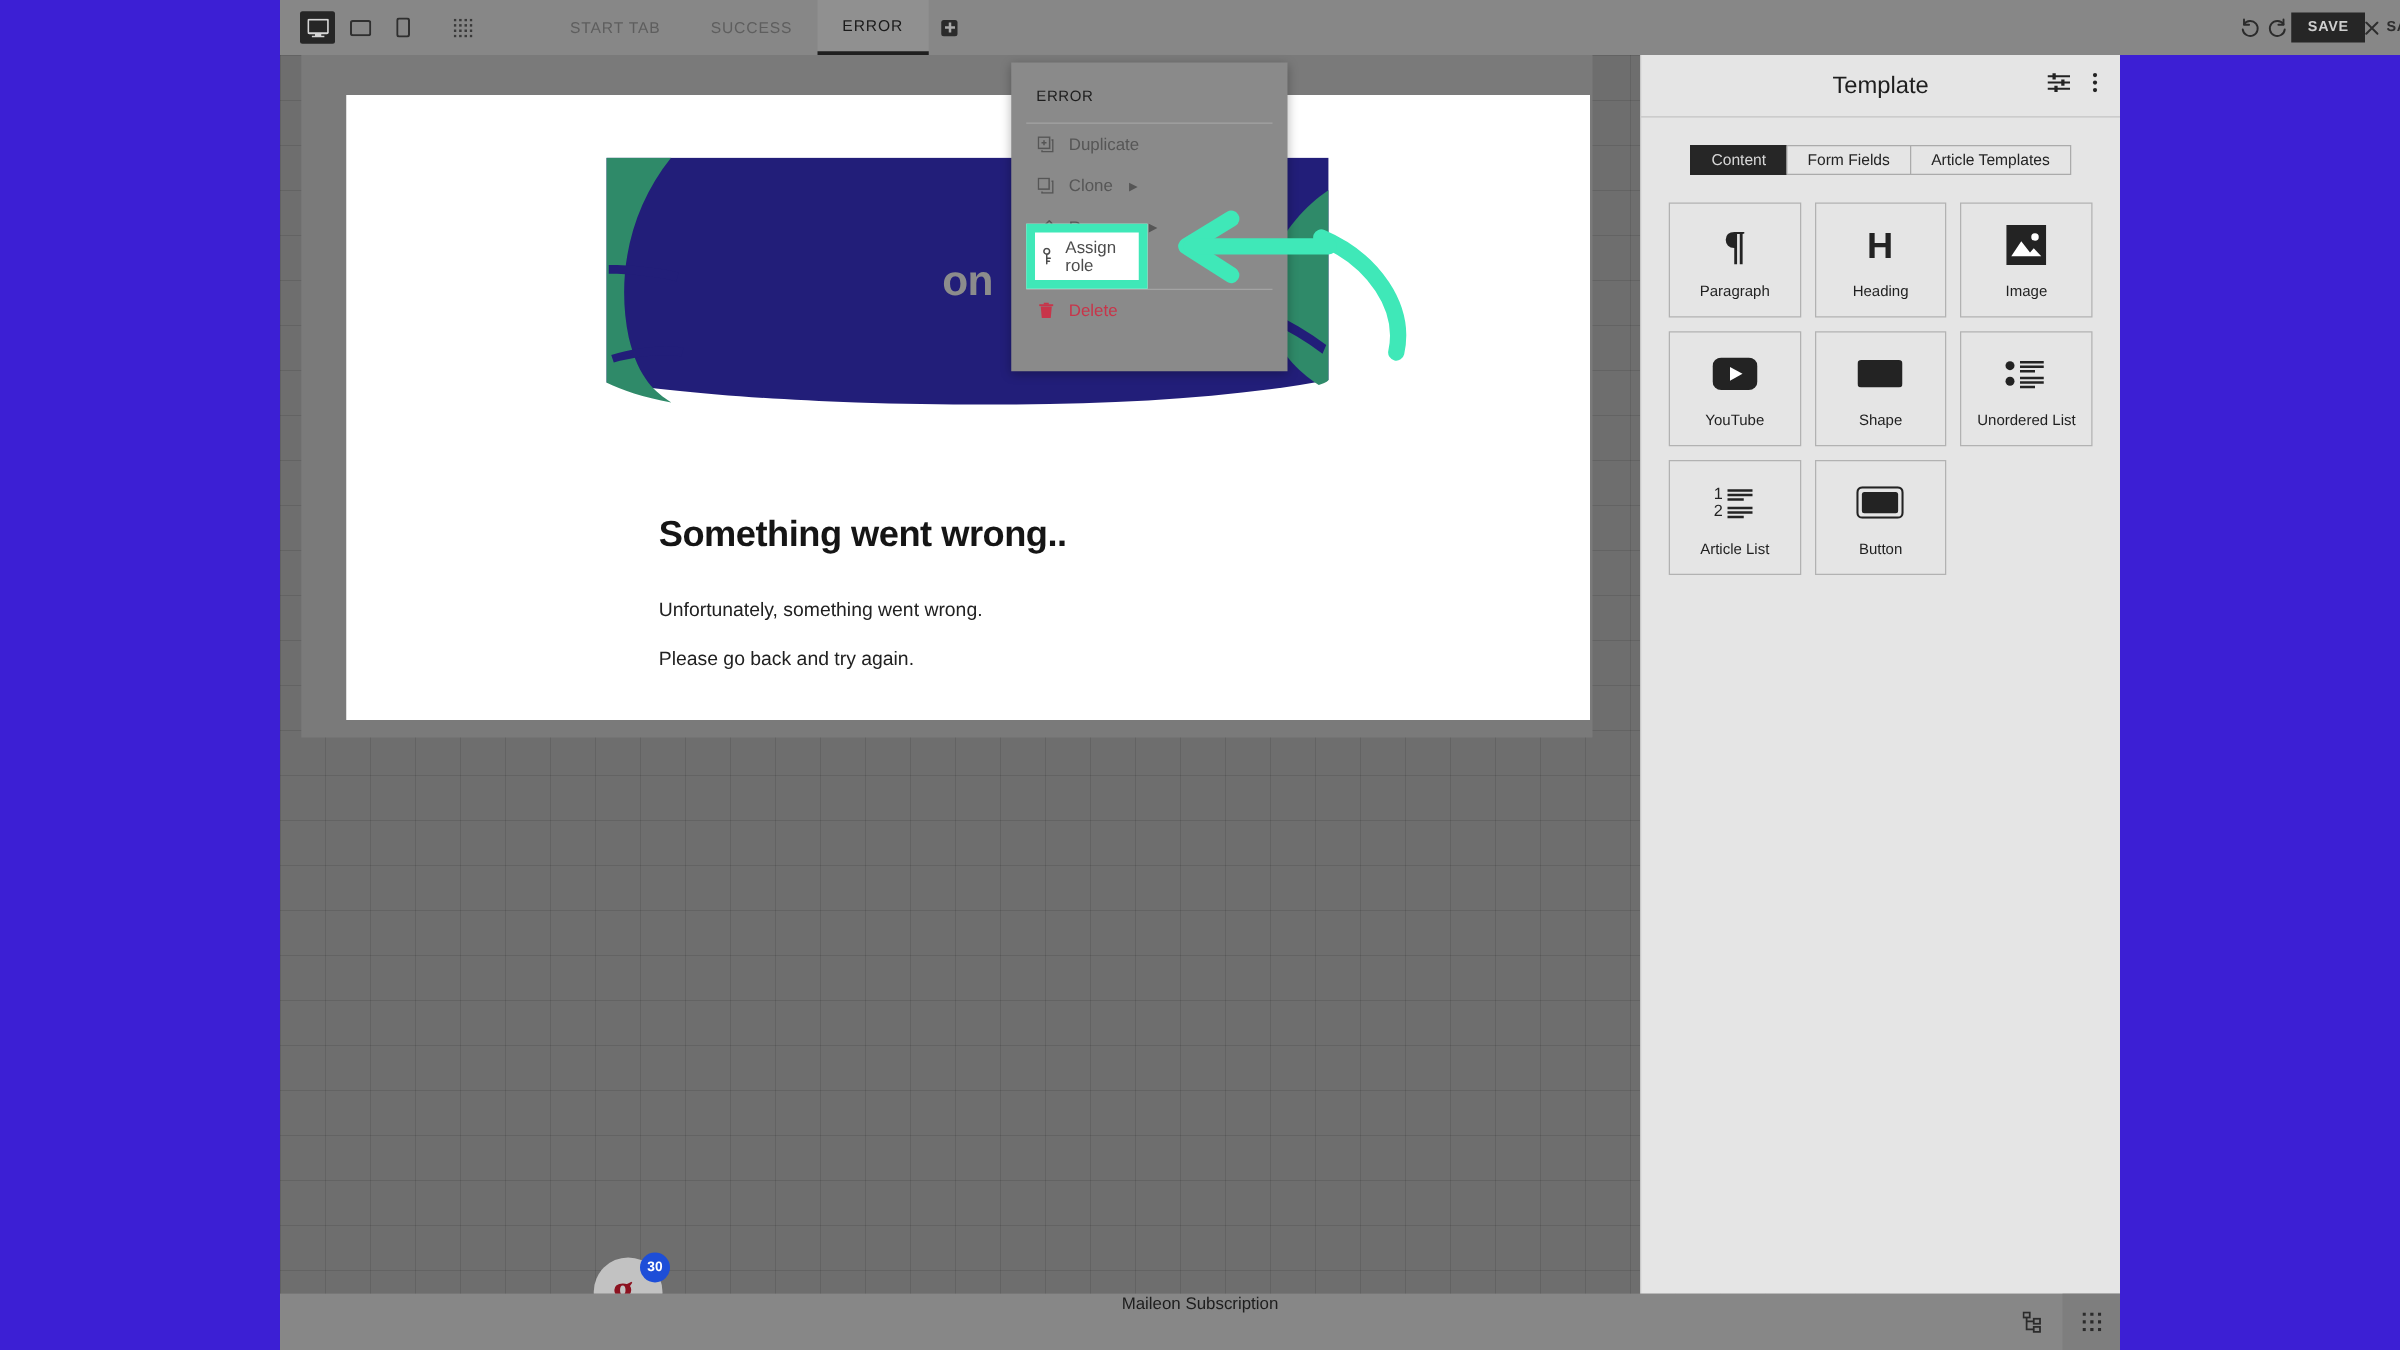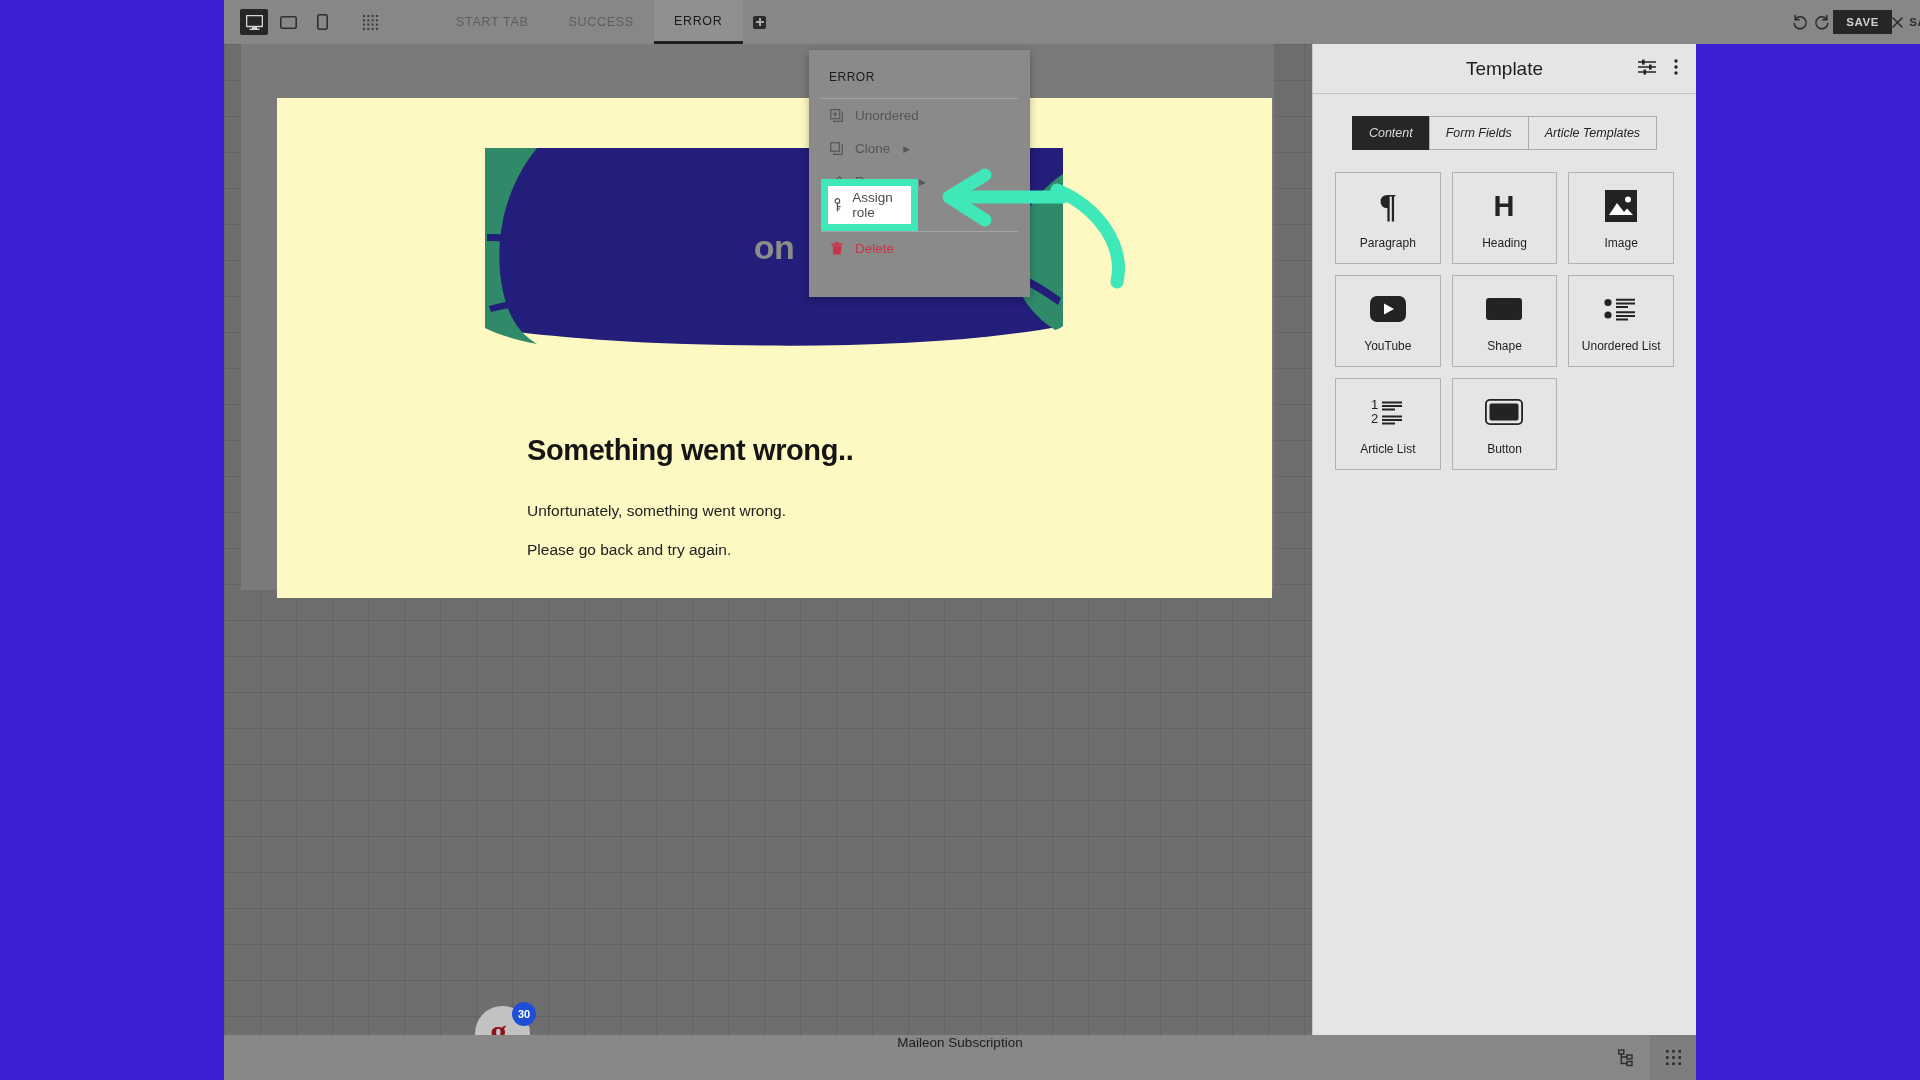--- a/index.html
+++ b/index.html
@@ -71,22 +71,22 @@
       linear-gradient(to right, rgba(0,0,0,.10) 1px, transparent 1px) 0 0 / 36px 36px,
       linear-gradient(to bottom, rgba(0,0,0,.10) 1px, transparent 1px) 0 0 / 36px 36px,
       #6e6e6e;
     overflow: hidden;
   }
   .page-frame {
     position: absolute; left: 17px; top: 0px; width: 1033px; height: 546px;
     background: #7a7a7a;
   }
   .email-body {
-    position: absolute; left: 36px; top: 54px; width: 995px; height: 500px;
-    background: #fef9c3;
+    position: absolute; left: 36px; top: 32px; width: 995px; height: 500px;
+    background: #ffffff;
   }
 
   
   .hero {
     position: absolute; left: 208px; top: 50px; width: 578px; height: 198px;
     overflow: hidden;
   }
   .hero svg { display: block; }
   .hero-title {
     position: absolute; left: 0; top: 0; width: 578px; height: 198px;
@@ -158,23 +158,23 @@
     height: 50px; display: flex; align-items: center; justify-content: center;
     position: relative; border-bottom: 1px solid rgba(0,0,0,.14);
   }
   .rpanel-head .title { font-size: 19px; color: #1e1e1e; }
   .rpanel-head .acts { position: absolute; right: 18px; display: flex; align-items: center; gap: 18px; }
 
   .seg {
     display: flex; justify-content: center; margin-top: 22px;
   }
   .seg-btn {
-    height: 24px; padding: 16px 16px; display: flex; align-items: center; justify-content: center;
+    height: 24px; padding: 6px 16px; display: flex; align-items: center; justify-content: center;
     font-size: 12.5px; color: #242424; border: 1px solid rgba(0,0,0,.25);
-    border-right: none; background: transparent; font-style: italic;
+    border-right: none; background: transparent;
   }
   .seg-btn:last-child { border-right: 1px solid rgba(0,0,0,.25); }
   .seg-btn.active { background: #262626; color: #d8d8d8; border-color: #262626; }
 
   .blocks {
     margin: 22px 22px 0 22px;
     display: grid; grid-template-columns: repeat(3, 1fr); gap: 11px;
   }
   .block {
     height: 92px; border: 1px solid rgba(0,0,0,.22);
@@ -321,21 +321,21 @@
       <div class="ctx-sep"></div>
 
       <div class="ctx-item">
         <span class="mi">
           <svg width="13" height="13" viewBox="0 0 13 13">
             <rect x="0.7" y="0.7" width="9" height="9" fill="none" stroke="#565656" stroke-width="1.2"></rect>
             <path d="M3.2 5.2 H7.2 M5.2 3.2 V7.2" stroke="#565656" stroke-width="1.2"></path>
             <path d="M11.2 3 H12.3 V12.3 H3.6 V11.2" fill="none" stroke="#565656" stroke-width="1.2"></path>
           </svg>
         </span>
-        <span>Unordered</span>
+        <span>Duplicate</span>
       </div>
 
       <div class="ctx-item">
         <span class="mi">
           <svg width="13" height="13" viewBox="0 0 13 13">
             <rect x="0.7" y="0.7" width="8.6" height="8.6" fill="none" stroke="#565656" stroke-width="1.2"></rect>
             <path d="M11.2 3 H12.3 V12.3 H3.6 V11.2" fill="none" stroke="#565656" stroke-width="1.2"></path>
           </svg>
         </span>
         <span>Clone</span>

